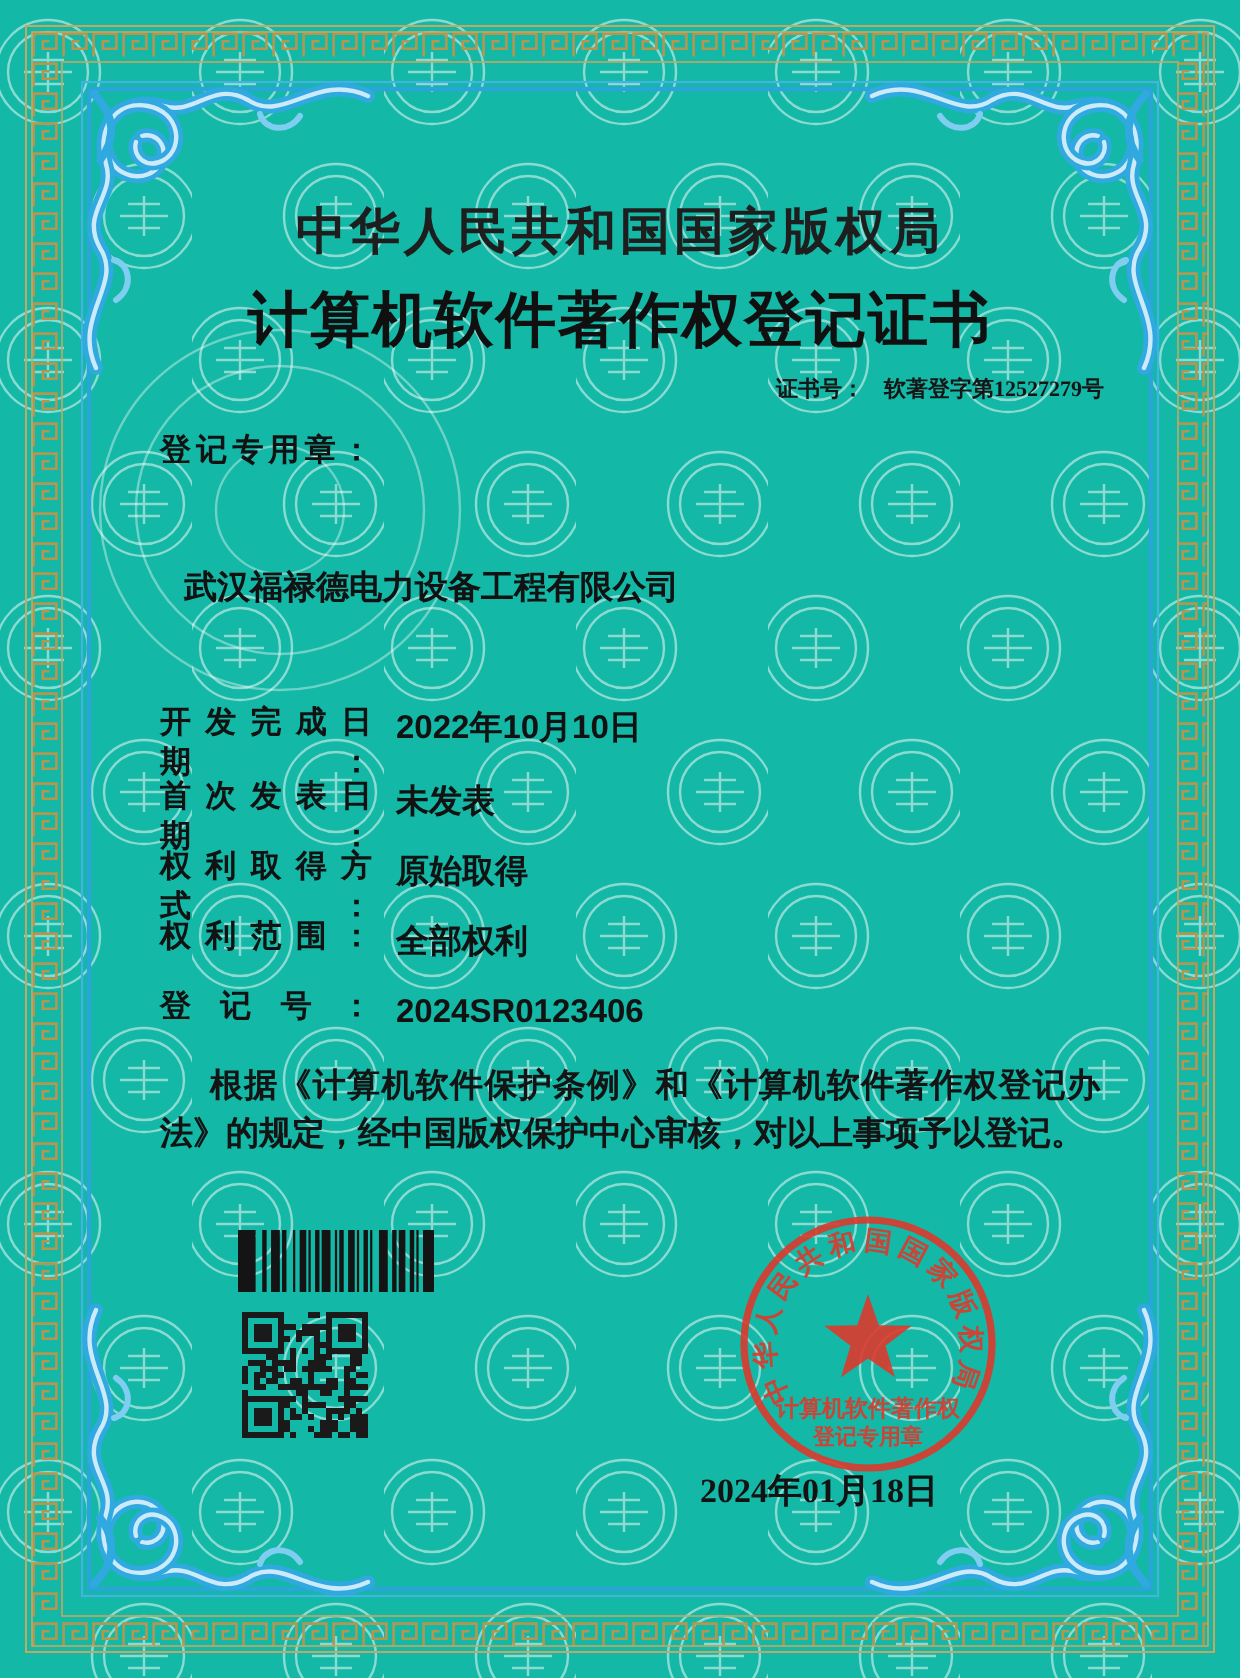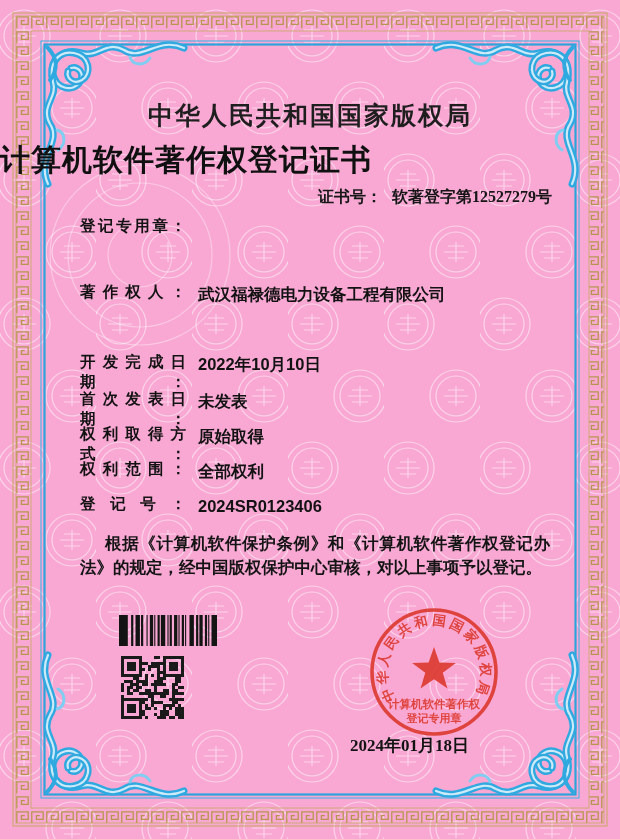--- a/index.html
+++ b/index.html
@@ -1,38 +1,38 @@
 <!DOCTYPE html>
 <html><head>
 <meta charset="utf-8">
 <style>
   html,body{margin:0;padding:0;background:#9fb8c8;}
   .page{
     position:relative;
     width:620px;height:839px;
-    background:#f9a8d4;
+    background:#14b8a6;
     overflow:hidden;
     font-family:"Liberation Sans","DejaVu Sans",sans-serif;
     color:#1b1b1b;
   }
   svg.deco{position:absolute;left:0;top:0;width:620px;height:839px;pointer-events:none;}
   .issuer{
     position:absolute;left:0;top:99px;width:100%;
     text-align:center;font-family:"Liberation Serif","DejaVu Serif",serif;
     font-size:25px;font-weight:700;letter-spacing:2px;color:#1e1e1e;
   }
   .title{
     position:absolute;left:0;top:140px;width:100%;
-    font-family:"Liberation Serif","DejaVu Serif",serif;
+    text-align:center;font-family:"Liberation Serif","DejaVu Serif",serif;
     font-size:30px;font-weight:800;letter-spacing:1px;color:#101010;
   }
   .certno{
     position:absolute;top:187px;right:68px;
     font-family:"Liberation Serif","DejaVu Serif",serif;
-    font-size:16px;font-weight:700;color:#161616;
+    font-size:11px;font-weight:700;color:#161616;
   }
   .certno .lbl{margin-right:10px;}
   .row{position:absolute;left:80px;display:flex;align-items:flex-start;}
   .flabel{
     display:inline-block;width:106px;flex:0 0 106px;
     font-size:15.5px;font-weight:700;color:#121212;
     text-align:justify;text-align-last:justify;line-height:1.3;
   }
   .fvalue{margin-left:12px;font-size:16.5px;font-weight:700;color:#121212;line-height:1.55;}
   .vline{display:block;}
@@ -116,21 +116,20 @@
   <div class="issuer">中华人民共和国国家版权局</div>
   <div class="title">计算机软件著作权登记证书</div>
   <div class="certno">
     <span class="lbl">证书号：</span><span>软著登字第12527279号</span>
   </div>
 
   <div class="row" style="top:216px">
     <span class="flabel">登记专用章：</span>
   </div>
   <div class="row" style="top:282px">
-    <span class="flabel">著作权人：</span>
     <span class="fvalue">武汉福禄德电力设备工程有限公司</span>
   </div>
   <div class="row" style="top:352px">
     <span class="flabel">开发完成日期：</span>
     <span class="fvalue">2022年10月10日</span>
   </div>
   <div class="row" style="top:389px">
     <span class="flabel">首次发表日期：</span>
     <span class="fvalue">未发表</span>
   </div>

